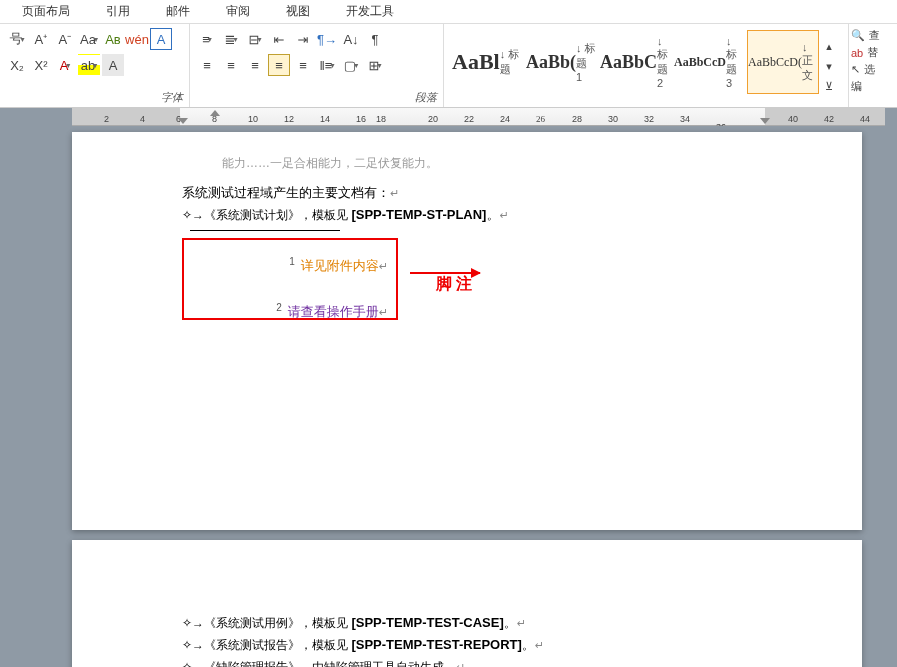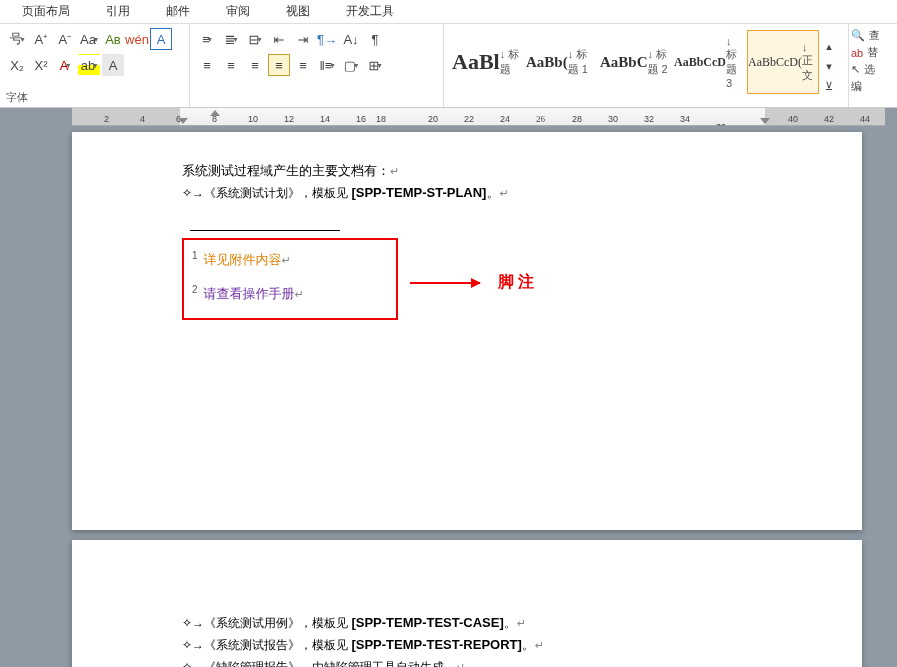--- a/index.html
+++ b/index.html
@@ -3,29 +3,29 @@
 <meta charset="utf-8">
 <style>
 * { margin: 0; padding: 0; box-sizing: border-box; font-family: "Microsoft YaHei", sans-serif; }
 body { background: #f0f0f0; width: 897px; height: 667px; overflow: hidden; position: relative; }
 
 .menubar { height: 24px; background: #fff; border-bottom: 1px solid #ddd; display: flex; align-items: center; padding: 0 4px; font-size: 12px; color: #333; }
 .menubar span { padding: 0 18px; cursor: default; }
 
 .ribbon { height: 84px; background: #fff; border-bottom: 1px solid #ccc; display: flex; }
 .ribbon-group { border-right: 1px solid #ddd; padding: 4px 6px 2px; display: flex; flex-direction: column; justify-content: space-between; height: 100%; }
-.ribbon-label { text-align: left; font-size: 11px; color: #555; padding-top: 2px; }
+.ribbon-label { text-align: right; font-size: 11px; color: #555; padding-top: 2px; font-style: italic; }
 .ribbon-row { display: flex; align-items: center; gap: 2px; }
 .ico-btn { width: 22px; height: 22px; display: flex; align-items: center; justify-content: center; font-size: 13px; color: #444; border: 1px solid transparent; }
 .ico-small { width: 18px; height: 18px; font-size: 11px; }
 .dd { font-size: 8px; color: #666; margin-left: -2px; }
 
 .styles-group { display: flex; flex: 1; min-width: 0; }
 .style-box { width: 72px; height: 64px; border: 1px solid transparent; display: flex; flex-direction: row; align-items: center; justify-content: center; font-size: 11px; color: #333; margin: 2px 1px; }
-.style-box .preview { font-size: 15px; font-family: "SimSun", serif; height: 34px; display: flex; align-items: center; }
+.style-box .preview { font-size: 18px; font-family: "SimSun", serif; height: 34px; display: flex; align-items: center; }
 .style-first .preview { font-size: 22px; font-weight: bold; }
 .style-box .cap { font-size: 11px; color: #555; }
 .style-selected { border: 1px solid #f0a030; background: #fff6e0; }
 
 .far-right { width: 48px; padding: 4px 2px; display: flex; flex-direction: column; gap: 2px; font-size: 11px; color: #444; }
 .far-item { display: flex; align-items: center; gap: 4px; }
 
 .doc-area { position: absolute; top: 108px; left: 0; right: 0; bottom: 0; overflow: hidden; background: #8f9aa5; }
 .ruler { position: absolute; top: 0; left: 72px; right: 12px; height: 18px; background: #fff; font-size: 9px; color: #666; overflow: hidden; }
 .ruler-inner { position: relative; height: 100%; border-bottom: 1px solid #aaa; background: linear-gradient(#f8f8f8,#eee); }
@@ -37,26 +37,26 @@
 .page1 { top: 24px; height: 398px; }
 .page2 { top: 432px; height: 230px; }
 .content { position: absolute; left: 110px; right: 60px; font-size: 13px; font-family: "SimSun", serif; color: #000; line-height: 22px; }
 .page1 .content { top: 20px; }
 .page2 .content { top: 72px; }
 .pilcrow { color: #888; font-size: 11px; }
 .diamond { font-size: 12px; }
 
 .footnote-box { position: absolute; left: 110px; top: 106px; width: 216px; height: 82px; border: 2px solid #e00; padding: 6px 8px; font-family: "SimSun", serif; }
 .fn-line { position: absolute; left: 118px; top: 98px; width: 150px; border-top: 1px solid #000; }
-.note-txt { font-size: 13px; line-height: 20px; }
+.note-txt { font-size: 13px; line-height: 32px; text-align: right; }
 .fn1 { color: #e08000; }
 .fn2 { color: #7030a0; }
 .sup { font-size: 10px; vertical-align: super; color: #555; margin-right: 6px; }
 
-.anno-arrow { position: absolute; display: flex; align-items: center; }
+.anno-arrow { position: absolute; display: flex; align-items: center; flex-direction: column; }
 .arrow-line { width: 70px; height: 2px; background: #e00; position: relative; }
 .arrow-line::after { content: ""; position: absolute; right: -1px; top: -4px; border-left: 10px solid #e00; border-top: 5px solid transparent; border-bottom: 5px solid transparent; }
 .anno-label { font-size: 16px; font-weight: bold; color: #e00; margin-left: 18px; font-family: "SimSun", serif; }
 </style>
 </head>
 <body>
 
 <div class="menubar">
   <span>页面布局</span>
   <span>引用</span>
@@ -106,20 +106,21 @@
         <div class="ico-btn">≡</div>
         <div class="ico-btn">≡</div>
         <div class="ico-btn">≡</div>
         <div class="ico-btn" style="border:1px solid #c0a030;background:#fff4d0">≡</div>
         <div class="ico-btn">≡</div>
         <div class="ico-btn">‖≡<span class="dd">▾</span></div>
         <div class="ico-btn">▢<span class="dd">▾</span></div>
         <div class="ico-btn">⊞<span class="dd">▾</span></div>
       </div>
     </div>
+    <div class="ribbon-label">段落</div>
   </div>
 
   <div class="ribbon-group styles-group">
     <div style="display:flex;flex:1">
       <div class="style-box style-first">
         <div class="preview">AaBl</div>
           <div class="cap">↓ 标题</div>
       </div>
       <div class="style-box">
         <div class="preview" style="font-weight:bold">AaBb(</div>
@@ -193,20 +194,21 @@
           <span class="ruler-tick" style="left: 788px;">44</span>
         </div>
       <div class="ruler-indent" style="left:138px;border-bottom:6px solid #888"></div>
       <div class="ruler-indent" style="left:106px;top:10px;border-top:6px solid #888"></div>
       <div class="ruler-indent" style="left:688px;top:10px;border-top:6px solid #888"></div>
     </div>
   </div>
 
   <div class="page page1">
     <div class="content">
+      <div style="color:#999;text-indent:40px;font-size:12px">能力……一足合相能力，二足伏复能力。</div>
       <div style="margin-top:8px"><span>系统测试过程域产生的主要文档有：</span><span class="pilcrow">↵</span></div>
       <div><span class="diamond">✧→《系统测试计划》，模板见 </span><b>[SPP-TEMP-ST-PLAN]</b><span>。</span><span class="pilcrow">↵</span></div>
     </div>
     <div class="fn-line"></div>
     <div class="footnote-box">
       <div class="note-txt"><span class="sup">1</span><span class="fn1">详见附件内容</span><span class="pilcrow">↵</span></div>
       <div class="note-txt" style="margin-top:10px"><span class="sup">2</span><span class="fn2">请查看操作手册</span><span class="pilcrow">↵</span></div>
     </div>
     <div class="anno-arrow" style="left:338px;top:140px">
       <div class="arrow-line"></div>

